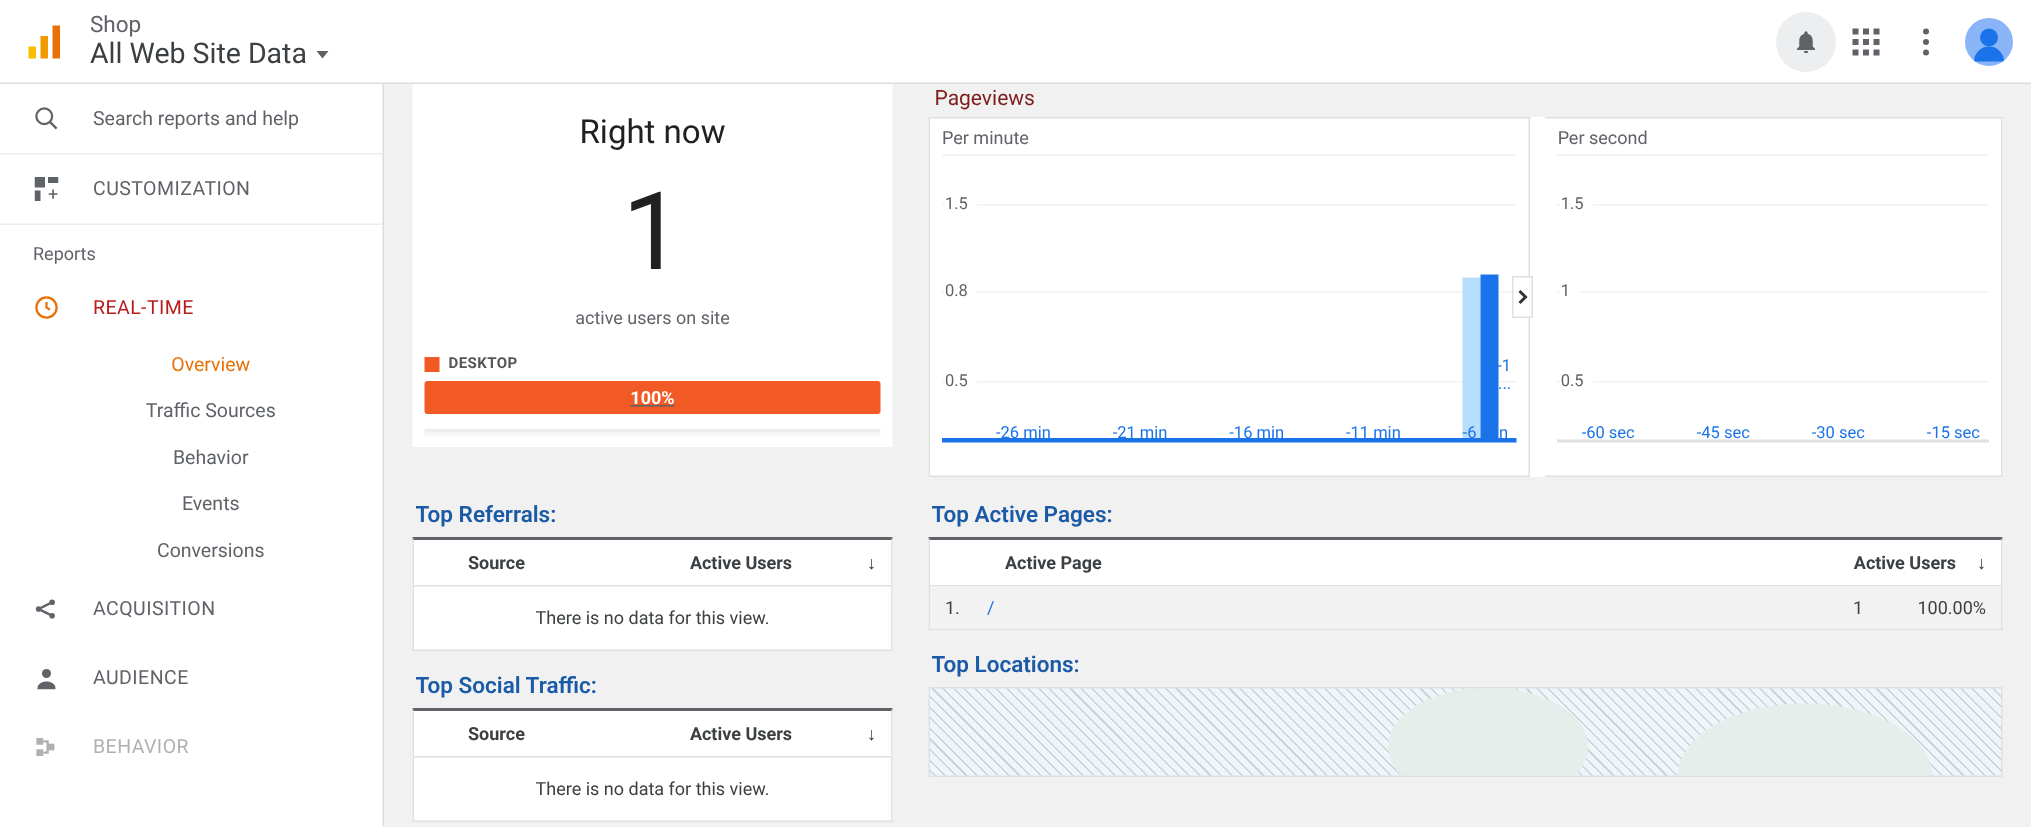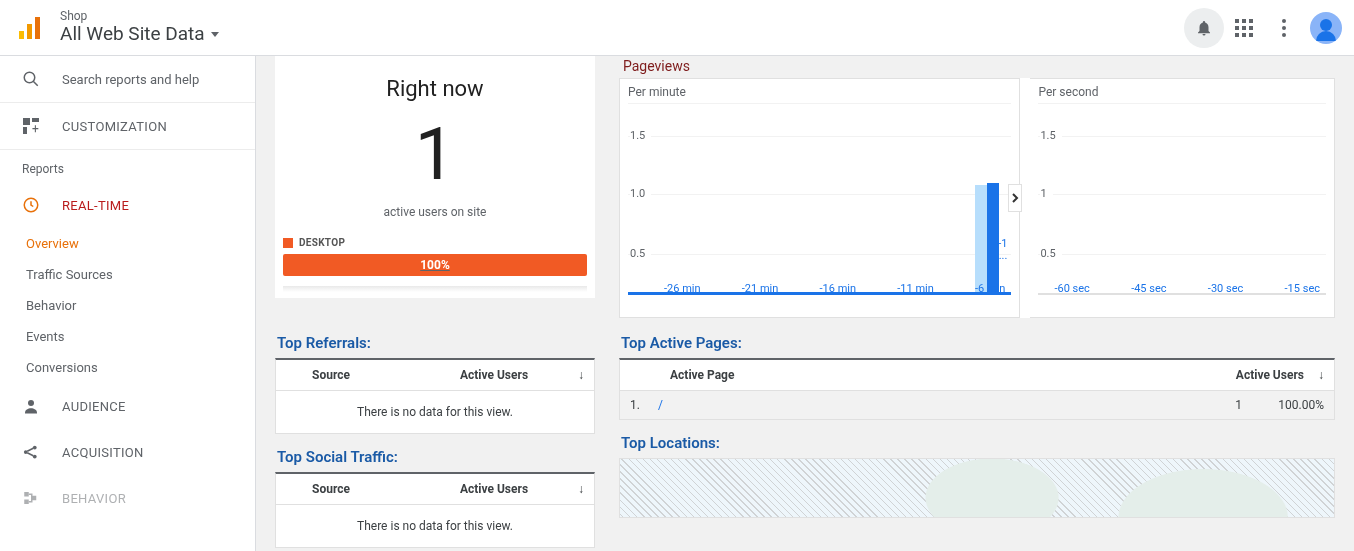--- a/index.html
+++ b/index.html
@@ -21,21 +21,21 @@
     padding: 0 12px 0 14px;
     border-bottom: 1px solid #dadce0;
     background: #fff;
   }
   .logo {
     width: 32px; height: 32px;
     margin-right: 14px;
     display:flex; align-items:center; justify-content:center;
   }
   .header-titles { display:flex; flex-direction:column; line-height:1.15; }
-  .header-sub { font-size: 12px; color:#5f6368; }
+  .header-sub { font-size: 15px; color:#5f6368; }
   .header-main { font-size: 19px; color:#3c4043; display:flex; align-items:center; gap:6px; }
   .caret-down {
     width:0;height:0;border-left:4px solid transparent;border-right:4px solid transparent;border-top:5px solid #5f6368;
   }
   .header-spacer { flex:1; }
   .hicon { width:40px;height:40px;border-radius:50%;display:flex;align-items:center;justify-content:center;color:#5f6368;cursor:pointer; }
   .hicon.bell { background:#eceeef; }
   .apps-grid { display:grid; grid-template-columns:repeat(3,4px); grid-template-rows:repeat(3,4px); gap:3px; }
   .apps-grid span { background:#5f6368; width:4px;height:4px; }
   .dots3 { display:flex; flex-direction:column; gap:3px; }
@@ -51,21 +51,21 @@
   .content { flex:1; background:#f1f1f1; overflow-y:auto; padding:0 12px 12px 12px; position:relative; }
 
   
   .search-row { display:flex; align-items:center; gap:22px; padding:14px 16px 14px 22px; color:#5f6368; border-bottom:1px solid #ececec;}
   .nav-item { display:flex; align-items:center; gap:22px; padding:14px 16px 14px 22px; color:#5f6368; font-size:13px; cursor:pointer; text-transform:uppercase; letter-spacing:.3px;}
   .nav-block-bottom { border-bottom:1px solid #ececec; }
   .nav-icon { width:18px;height:18px;display:flex;align-items:center;justify-content:center;flex:0 0 18px; }
   .nav-item.active { color:#b91c1c; }
   .nav-item.active .nav-icon svg { stroke:#e8710a; }
   .reports-label { padding:12px 16px 6px 22px; font-size:12px; color:#5f6368; }
-  .sub-items { padding-left:26px; }
+  .sub-items { padding-left:26px;text-align:center; }
   .sub-item { padding:8px 0; font-size:13px; color:#5f6368; cursor:pointer; }
   .sub-item.active { color:#e8710a; }
 
   
   .content-inner {
     max-width: 1060px;
     margin: 0 auto;
   }
   .row { display:flex; gap:24px; align-items:flex-start; }
   .col-left { width:320px; }
@@ -208,37 +208,37 @@
       <div class="sub-item active">Overview</div>
       <div class="sub-item">Traffic Sources</div>
       <div class="sub-item">Behavior</div>
       <div class="sub-item">Events</div>
       <div class="sub-item">Conversions</div>
     </div>
 
     <div class="nav-item">
       <span class="nav-icon">
         <svg width="18" height="18" viewBox="0 0 24 24" fill="#5f6368">
-            <circle cx="12" cy="8" r="4"></circle>
-            <path d="M4 21c0-4 4-6 8-6s8 2 8 6v1H4z"></path>
-          </svg>
-      </span>
-      <span>AUDIENCE</span>
-    </div>
-
-    <div class="nav-item">
-      <span class="nav-icon">
-        <svg width="18" height="18" viewBox="0 0 24 24" fill="#5f6368">
             <circle cx="5" cy="12" r="2.5"></circle>
             <circle cx="17" cy="6" r="2.5"></circle>
             <circle cx="17" cy="18" r="2.5"></circle>
             <path d="M7 11l8-4M7 13l8 4" stroke="#5f6368" stroke-width="2" fill="none"></path>
           </svg>
       </span>
       <span>ACQUISITION</span>
+    </div>
+
+    <div class="nav-item">
+      <span class="nav-icon">
+        <svg width="18" height="18" viewBox="0 0 24 24" fill="#5f6368">
+            <circle cx="12" cy="8" r="4"></circle>
+            <path d="M4 21c0-4 4-6 8-6s8 2 8 6v1H4z"></path>
+          </svg>
+      </span>
+      <span>AUDIENCE</span>
     </div>
 
     <div class="nav-item" style="opacity:.5">
       <span class="nav-icon">
         <svg width="18" height="18" viewBox="0 0 24 24" fill="#5f6368">
             <rect x="3" y="4" width="6" height="6"></rect>
             <rect x="3" y="14" width="6" height="6"></rect>
             <rect x="13" y="9" width="6" height="6"></rect>
             <path d="M9 7h4v10H9" fill="none" stroke="#5f6368" stroke-width="2"></path>
           </svg>
@@ -266,21 +266,21 @@
         <div class="bar-shadow"></div>
       </div>
 
       <div class="col-right">
         <div class="pv-title">Pageviews</div>
         <div class="pv-row">
           <div class="pv-col">
             <div class="pv-sub">Per minute</div>
             <div class="mini-chart">
               <div class="gridline" style="top:32px;"><span>1.5</span></div>
-              <div class="gridline" style="top:90px;"><span>1.0</span></div>
+              <div class="gridline" style="top:90px;"><span>0.8</span></div>
               <div class="gridline" style="top:150px;"><span>0.5</span></div>
               <div class="spike-light"></div>
               <div class="spike"></div>
               <div class="baseline"></div>
               <div class="neg1">-1<br>...</div>
               <div class="xaxis">
                 <span>-26 min</span>
                 <span>-21 min</span>
                 <span>-16 min</span>
                 <span>-11 min</span>

